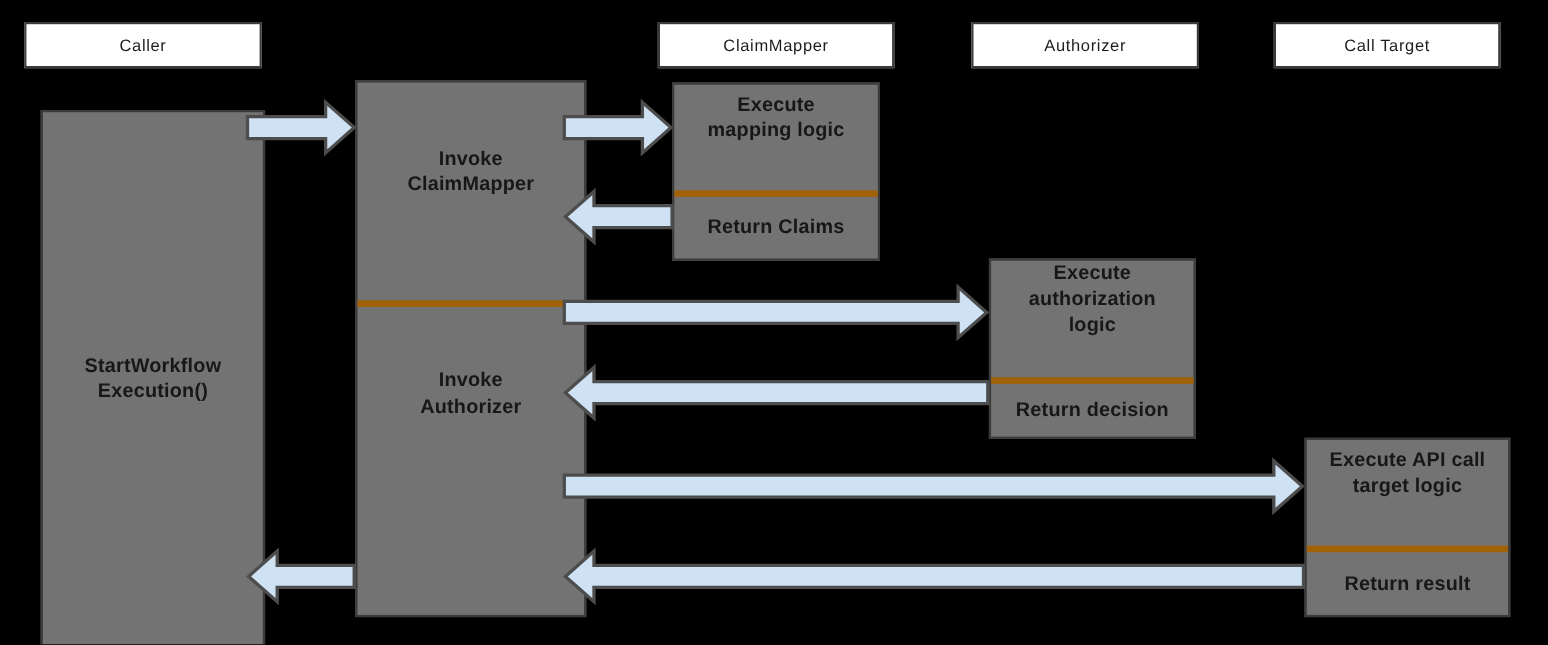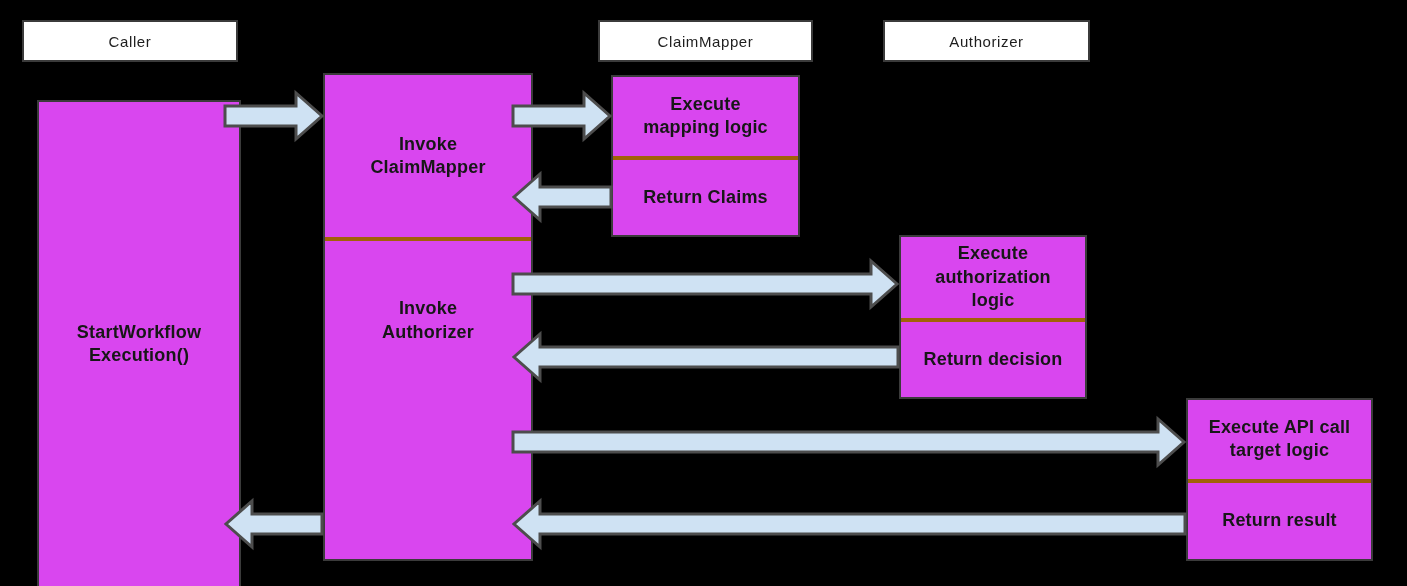--- a/index.html
+++ b/index.html
@@ -34,21 +34,21 @@
   }
   #hdr-caller      { left: 22px;   width: 216px; }
   #hdr-frontend    { left: 310px;  width: 215px; }
   #hdr-claimmapper { left: 598px;  width: 215px; }
   #hdr-authorizer  { left: 883px;  width: 207px; }
   #hdr-calltarget  { left: 1158px; width: 206px; }
 
   
   .activation {
     position: absolute;
-    background: #d946ef;
+    background: #737373;
     border: 2px solid #3b3b3b;
     box-sizing: border-box;
     display: flex;
     flex-direction: column;
   }
   #act-caller      { left: 37px;   top: 80px;  width: 204px; height: 488px; margin-top: 20px; }
   #act-frontend    { left: 323px;  top: 73px;  width: 210px; height: 488px; }
   #act-claimmapper { left: 611px;  top: 75px;  width: 189px; height: 162px; }
   #act-authorizer  { left: 899px;  top: 235px; width: 188px; height: 164px; }
   #act-calltarget  { left: 1186px; top: 398px; width: 187px; height: 163px; }
@@ -59,21 +59,21 @@
     justify-content: center;
     text-align: center;
     box-sizing: border-box;
     font-size: 18px;
     font-weight: 700;
     color: #171717;
     line-height: 1.3;
     white-space: pre-line;
     letter-spacing: 0.2px;
   }
-  .seg + .seg { border-top: 4px solid #a16207; }
+  .seg + .seg { border-top: 6px solid #a16207; margin-top: 36px; }
 
   #act-frontend .seg:nth-child(1) { height: 162px; }
   #act-frontend .seg:nth-child(2) { height: 163px; }
   #act-frontend .seg:nth-child(3) { height: 163px; }
   #act-caller .seg                { height: 100%;  }
   #act-claimmapper .seg:nth-child(1) { height: 81px; }
   #act-claimmapper .seg:nth-child(2) { height: 81px; }
   #act-authorizer .seg:nth-child(1)  { height: 83px; }
   #act-authorizer .seg:nth-child(2)  { height: 81px; }
   #act-calltarget .seg:nth-child(1)  { height: 81px; }
@@ -91,20 +91,23 @@
 <div class="canvas">
 
   <div class="hdr" id="hdr-caller">
     <span>Caller</span>
   </div>
   <div class="hdr" id="hdr-claimmapper">
     <span>ClaimMapper</span>
   </div>
   <div class="hdr" id="hdr-authorizer">
     <span>Authorizer</span>
+  </div>
+  <div class="hdr" id="hdr-calltarget">
+    <span>Call Target</span>
   </div>
 
   <div class="activation" id="act-caller">
     <div class="seg">StartWorkflow
 Execution()</div>
   </div>
 
   <div class="activation" id="act-frontend">
     <div class="seg">Invoke
 ClaimMapper</div>

